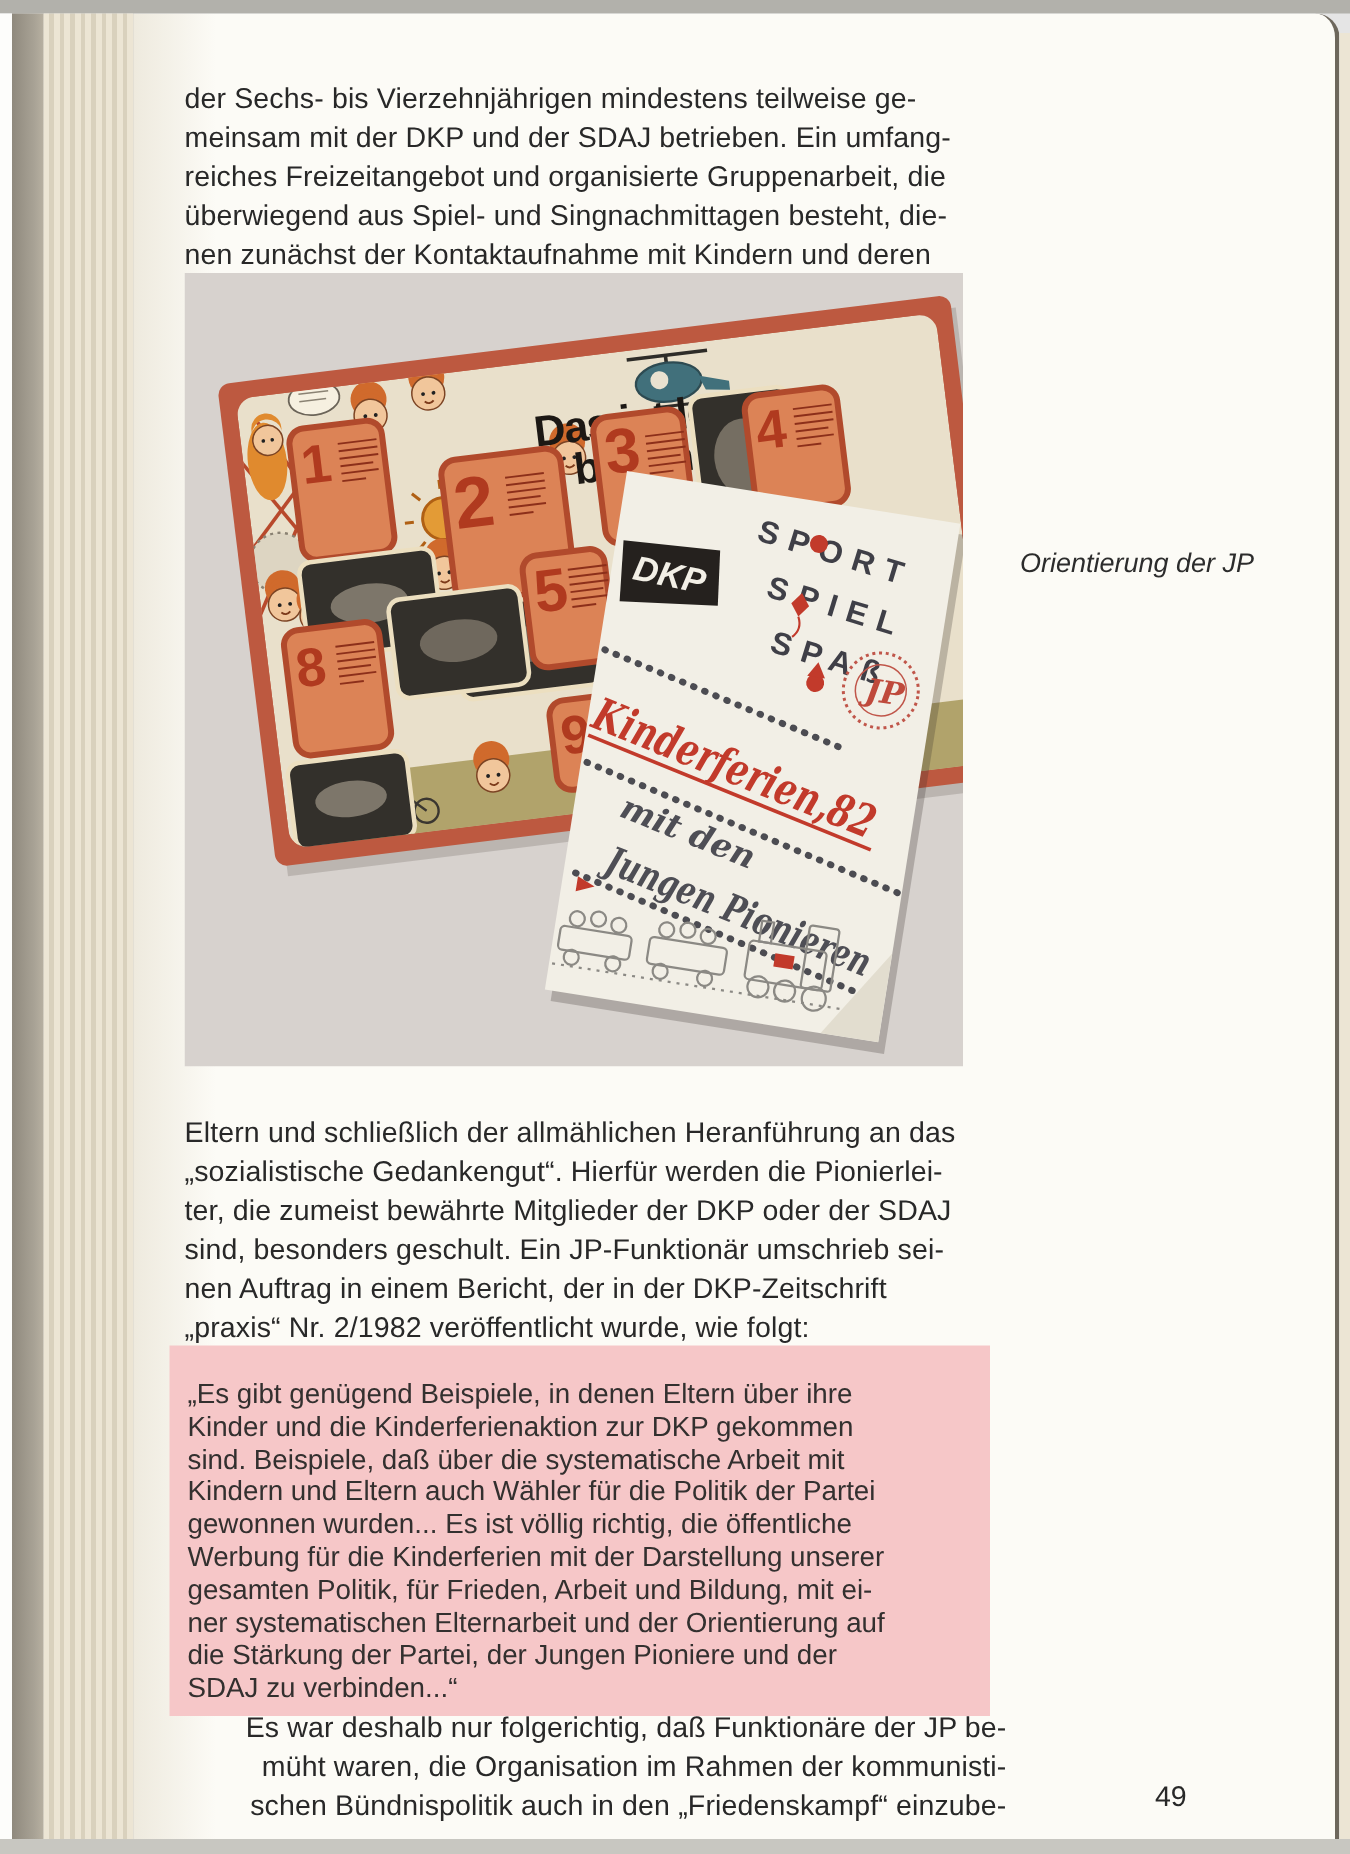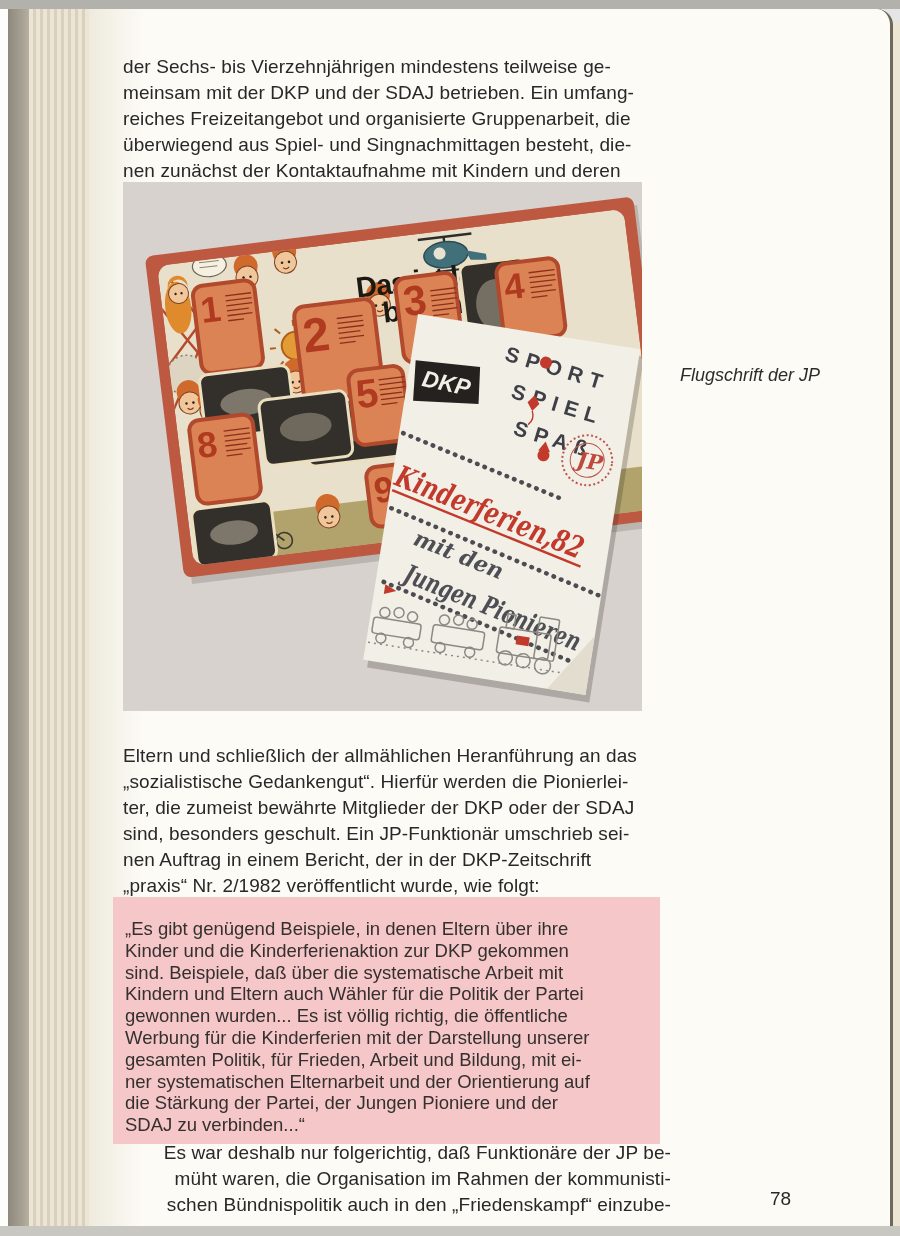--- a/index.html
+++ b/index.html
@@ -276,21 +276,21 @@
             <rect x="146" y="30" width="13" height="9" fill="#c23a2b"></rect>
             <polygon points="8,14 8,0 20,5 8,10" fill="#c23a2b"></polygon>
           </g>
 
           <polygon points="225,290 225,350 186,350" fill="#e2ddcf"></polygon>
         </g>
       </g>
     </svg>
   </div>
 
-  <div class="photo-caption">Flugschrift der JP</div>
+  <div class="photo-caption">Orientierung der JP</div>
 
   <div id="para-middle" class="para">Eltern und schließlich der allmählichen Heranführung an das
 „sozialistische Gedankengut“. Hierfür werden die Pionierlei-
 ter, die zumeist bewährte Mitglieder der DKP oder der SDAJ
 sind, besonders geschult. Ein JP-Funktionär umschrieb sei-
 nen Auftrag in einem Bericht, der in der DKP-Zeitschrift
 „praxis“ Nr. 2/1982 veröffentlicht wurde, wie folgt:</div>
 
   <div class="quote-block">„Es gibt genügend Beispiele, in denen Eltern über ihre
 Kinder und die Kinderferienaktion zur DKP gekommen
@@ -300,15 +300,15 @@
 Werbung für die Kinderferien mit der Darstellung unserer
 gesamten Politik, für Frieden, Arbeit und Bildung, mit ei-
 ner systematischen Elternarbeit und der Orientierung auf
 die Stärkung der Partei, der Jungen Pioniere und der
 SDAJ zu verbinden...“</div>
 
   <div id="para-bottom" class="para">Es war deshalb nur folgerichtig, daß Funktionäre der JP be-
 müht waren, die Organisation im Rahmen der kommunisti-
 schen Bündnispolitik auch in den „Friedenskampf“ einzube-</div>
 
-  <div class="page-number">78</div>
+  <div class="page-number">49</div>
 
 </div>
 
 </body></html>

